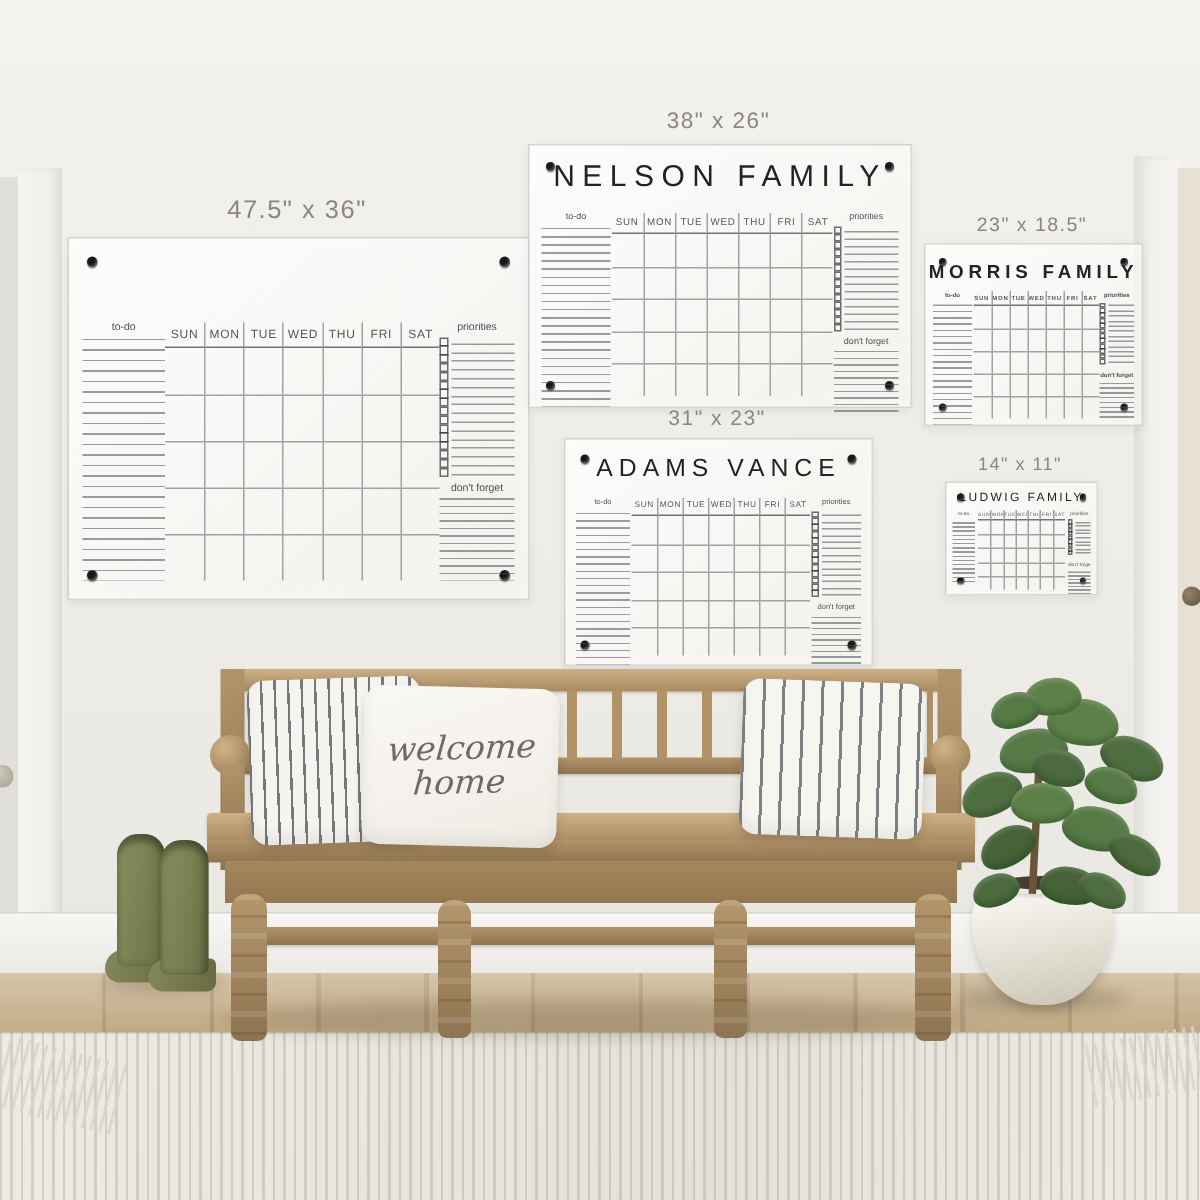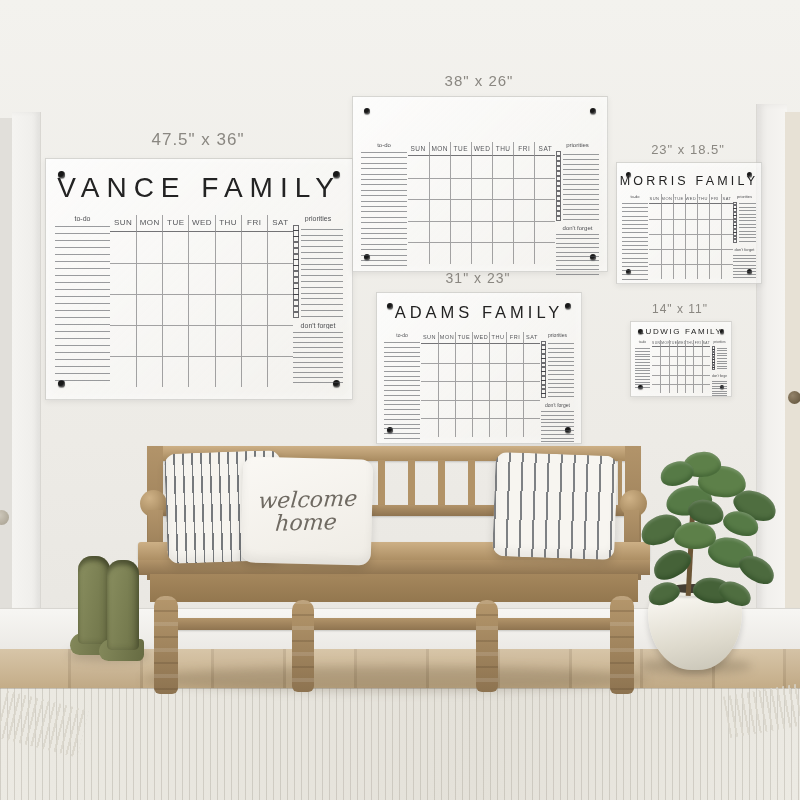--- a/index.html
+++ b/index.html
@@ -111,21 +111,20 @@
   <div class="fringe" style="left:726px;top:690px;width:74px;height:42px;transform:rotate(-10deg);"></div>
 
   <div id="calendars">
       <div class="cal-wrap" style="left: 45px; top: 158px; width: 306px;">
         <div class="size-label" style="font-size: 17px; margin-bottom: 8px;">47.5" x 36"</div>
         <div class="panel" style="height: 240px;">
           <div class="dot" style="left: 12px; top: 12px; width: 7px; height: 7px;"></div>
           <div class="dot" style="left: 287px; top: 12px; width: 7px; height: 7px;"></div>
           <div class="dot" style="left: 12px; top: 221px; width: 7px; height: 7px;"></div>
           <div class="dot" style="left: 287px; top: 221px; width: 7px; height: 7px;"></div>
-          <div class="cal-title" style="top: 13px; font-size: 28px; letter-spacing: 7px;">VANCE FAMILY</div>
           <div class="content" style="left: 9px; right: 9px; top: 56px;">
             <div style="width: 55px;">
               <div class="mini" style="font-size: 7px;">to-do</div>
               <div class="ruled" style="margin-top: 4px; height: 161px; background: repeating-linear-gradient(rgba(75, 78, 84, 0.55) 0px, rgba(75, 78, 84, 0.55) 1px, rgba(0, 0, 0, 0) 1px, rgba(0, 0, 0, 0) 7px);"></div>
             </div>
             <div style="width: 183px;">
               <div class="ghead">
                 <div class="hcell" style="font-size: 8px; height: 16px; line-height: 16px;">SUN</div>
                 <div class="hcell bl" style="font-size: 8px; height: 16px; line-height: 16px;">MON</div>
                 <div class="hcell bl" style="font-size: 8px; height: 16px; line-height: 16px;">TUE</div>
@@ -246,20 +245,21 @@
           </div>
         </div>
       </div>
       <div class="cal-wrap" style="left: 352px; top: 96px; width: 254px;">
         <div class="size-label" style="font-size: 15px; margin-bottom: 7px;">38" x 26"</div>
         <div class="panel" style="height: 174px;">
           <div class="dot" style="left: 11px; top: 11px; width: 6px; height: 6px;"></div>
           <div class="dot" style="left: 237px; top: 11px; width: 6px; height: 6px;"></div>
           <div class="dot" style="left: 11px; top: 157px; width: 6px; height: 6px;"></div>
           <div class="dot" style="left: 237px; top: 157px; width: 6px; height: 6px;"></div>
+          <div class="cal-title" style="top: 10px; font-size: 20px; letter-spacing: 5px;">NELSON FAMILY</div>
           <div class="content" style="left: 8px; right: 8px; top: 45px;">
             <div style="width: 46px;">
               <div class="mini" style="font-size: 6px;">to-do</div>
               <div class="ruled" style="margin-top: 4px; height: 118.8px; background: repeating-linear-gradient(rgba(75, 78, 84, 0.55) 0px, rgba(75, 78, 84, 0.55) 1px, rgba(0, 0, 0, 0) 1px, rgba(0, 0, 0, 0) 5.4px);"></div>
             </div>
             <div style="width: 148px;">
               <div class="ghead">
                 <div class="hcell" style="font-size: 6.5px; height: 13px; line-height: 13px;">SUN</div>
                 <div class="hcell bl" style="font-size: 6.5px; height: 13px; line-height: 13px;">MON</div>
                 <div class="hcell bl" style="font-size: 6.5px; height: 13px; line-height: 13px;">TUE</div>
@@ -367,21 +367,21 @@
                 </div>
               </div>
               <div class="mini" style="font-size: 6px; margin-top: 4px;">don't forget</div>
               <div class="ruled" style="margin-top: 3px; height: 44px; background: repeating-linear-gradient(rgba(75, 78, 84, 0.55) 0px, rgba(75, 78, 84, 0.55) 1px, rgba(0, 0, 0, 0) 1px, rgba(0, 0, 0, 0) 4.4px);"></div>
             </div>
           </div>
         </div>
       </div>
       <div class="cal-wrap" style="left: 616px; top: 162px; width: 144px;">
         <div class="size-label" style="font-size: 13px; margin-bottom: 5px;">23" x 18.5"</div>
-        <div class="panel" style="height: 120px;">
+        <div class="panel" style="height: 120px; font-weight: bold;">
           <div class="dot" style="left: 9px; top: 9px; width: 5px; height: 5px;"></div>
           <div class="dot" style="left: 130px; top: 9px; width: 5px; height: 5px;"></div>
           <div class="dot" style="left: 9px; top: 106px; width: 5px; height: 5px;"></div>
           <div class="dot" style="left: 130px; top: 106px; width: 5px; height: 5px;"></div>
           <div class="cal-title" style="top: 11px; font-size: 12.5px; letter-spacing: 3.2px;">MORRIS FAMILY</div>
           <div class="content" style="left: 5px; right: 5px; top: 31px;">
             <div style="width: 26px;">
               <div class="mini" style="font-size: 4px;">to-do</div>
               <div class="ruled" style="margin-top: 4px; height: 79.8px; background: repeating-linear-gradient(rgba(75, 78, 84, 0.55) 0px, rgba(75, 78, 84, 0.55) 1px, rgba(0, 0, 0, 0) 1px, rgba(0, 0, 0, 0) 4.2px);"></div>
             </div>
@@ -491,21 +491,21 @@
           </div>
         </div>
       </div>
       <div class="cal-wrap" style="left: 376px; top: 292px; width: 204px;">
         <div class="size-label" style="font-size: 14px; margin-bottom: 6px;">31" x 23"</div>
         <div class="panel" style="height: 150px;">
           <div class="dot" style="left: 10px; top: 10px; width: 6px; height: 6px;"></div>
           <div class="dot" style="left: 188px; top: 10px; width: 6px; height: 6px;"></div>
           <div class="dot" style="left: 10px; top: 134px; width: 6px; height: 6px;"></div>
           <div class="dot" style="left: 188px; top: 134px; width: 6px; height: 6px;"></div>
-          <div class="cal-title" style="top: 10px; font-size: 16.5px; letter-spacing: 4px;">ADAMS FAMILY</div>
+          <div class="cal-title" style="top: 10px; font-size: 16.5px; letter-spacing: 4px;">ADAMS VANCE</div>
           <div class="content" style="left: 7px; right: 7px; top: 39px;">
             <div style="width: 36px;">
               <div class="mini" style="font-size: 5px;">to-do</div>
               <div class="ruled" style="margin-top: 4px; height: 100.8px; background: repeating-linear-gradient(rgba(75, 78, 84, 0.55) 0px, rgba(75, 78, 84, 0.55) 1px, rgba(0, 0, 0, 0) 1px, rgba(0, 0, 0, 0) 4.8px);"></div>
             </div>
             <div style="width: 119px;">
               <div class="ghead">
                 <div class="hcell" style="font-size: 5.5px; height: 11px; line-height: 11px;">SUN</div>
                 <div class="hcell bl" style="font-size: 5.5px; height: 11px; line-height: 11px;">MON</div>
                 <div class="hcell bl" style="font-size: 5.5px; height: 11px; line-height: 11px;">TUE</div>

